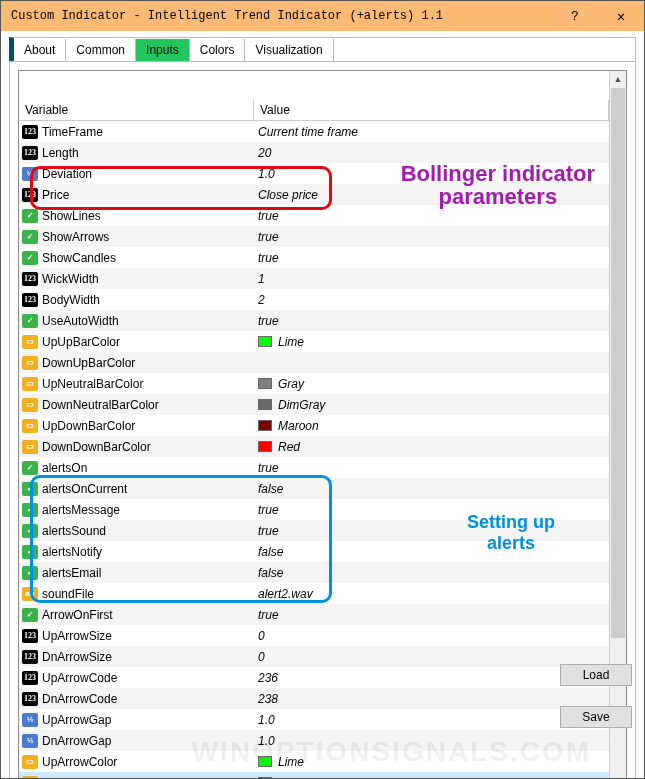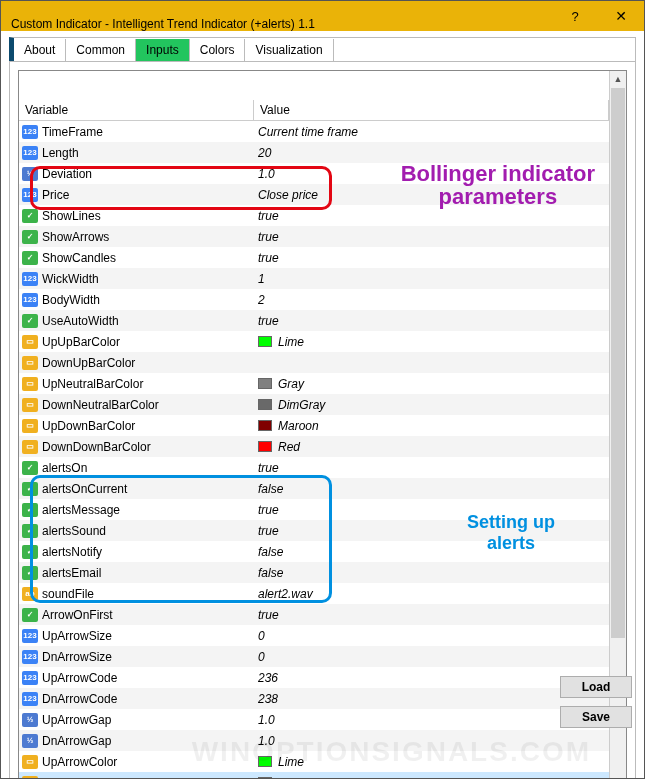--- a/index.html
+++ b/index.html
@@ -1,19 +1,19 @@
 <!DOCTYPE html>
 <html><head>
 <meta charset="utf-8">
 <style>
 * { box-sizing: border-box; margin: 0; padding: 0; }
 body { font-family: 'Segoe UI', Tahoma, sans-serif; font-size: 12px; background: #fff; color: #000; user-select: none; }
 
 .window { width: 645px; height: 779px; border: 1px solid #555; display: flex; flex-direction: column; position: relative; overflow: hidden; }
-.titlebar { height: 30px; background: #eab308; display: flex; align-items: flex-end; padding: 0 0 0 10px; font-size: 12px; }
+.titlebar { height: 30px; background: #fdba74; display: flex; align-items: center; padding: 0 0 0 10px; font-size: 12px; font-family: Liberation Mono, monospace; }
 .titlebar-text { flex: 1; }
 .titlebar-btns { display: flex; }
 .tb-btn { width: 46px; height: 30px; display: flex; align-items: center; justify-content: center; font-size: 14px; }
 .tb-btn.help { font-size: 13px; }
 
 .tabs { display: flex; margin: 6px 8px 0 8px; border-top: 1px solid #bbb; border-left: 5px solid #0c4a6e; border-right: 1px solid #bbb; background:#fff; }
 .tab { padding: 4px 10px; border-right: 1px solid #bbb; font-size: 12px; cursor: pointer; position: relative; top: 1px; border-bottom: 1px solid #bbb; }
 .tab.active { background: #22c55e; border-bottom: 1px solid #fff; font-weight: normal; }
 
 .content { border: 1px solid #bbb; margin: 0 8px 8px 8px; flex: 1; padding: 8px; display: flex; flex-direction: column; position: relative; }
@@ -30,29 +30,29 @@
 
 .table-body { flex: 1; overflow: hidden; }
 .row { display: flex; height: 21px; align-items: center; font-size: 12px; }
 .row:nth-child(even) { background: #f4f4f4; }
 .row:nth-child(odd) { background: #fff; }
 .row:last-child { background: #cce8ff; }
 .cell-var { width: 235px; padding-left: 3px; display: flex; align-items: center; gap: 4px; }
 .cell-val { flex: 1; padding-left: 4px; display: flex; align-items: center; gap: 6px; font-style: italic; }
 
 .ico { width: 16px; height: 14px; border-radius: 2px; display: flex; align-items: center; justify-content: center; font-size: 8px; font-weight: bold; color: #fff; flex-shrink: 0; }
-.ico-int { background: #3b82f6; }
+.ico-int { background: #000000; font-family: Liberation Serif, serif; }
 .ico-dbl { background: #4d7ad1; }
 .ico-bool { background: #3cb34a; }
 .ico-color { background: #f0b020; }
 .ico-str { background: #f0b020; }
 
 .swatch { width: 14px; height: 11px; border: 1px solid #666; flex-shrink: 0; }
 
-.side-btns { position: absolute; right: 12px; bottom: 50px; width: 72px; display: flex; flex-direction: column; gap: 8px; font-weight: bold; }
+.side-btns { position: absolute; right: 12px; bottom: 50px; width: 72px; display: flex; flex-direction: column; gap: 20px; }
 .btn { border: 1px solid #adadad; background: #e1e1e1; padding: 3px 6px; font-size: 12px; text-align: center; cursor: pointer; }
 
 .annot { position: absolute; font-family: Arial, sans-serif; font-weight: 900; pointer-events: none; }
 .annot.red { color: #a21caf; font-size: 22px; right: 40px; top: 100px; text-align: center; line-height: 1.05; }
 .annot.blue { color: #0090e0; font-size: 18px; right: 80px; top: 450px; text-align: center; line-height: 1.15; }
 .outline { position: absolute; border-radius: 10px; pointer-events: none; }
 .outline.red { border: 3px solid #e30613; left: 20px; top: 104px; width: 302px; height: 44px; }
 .outline.blue { border: 3px solid #0090e0; left: 20px; top: 413px; width: 302px; height: 128px; }
 
 .watermark { position: absolute; bottom: 10px; right: 53px; font-size: 28px; font-weight: 900; color: rgba(0,0,0,0.06); letter-spacing: 2px; pointer-events: none; z-index: 0; }

